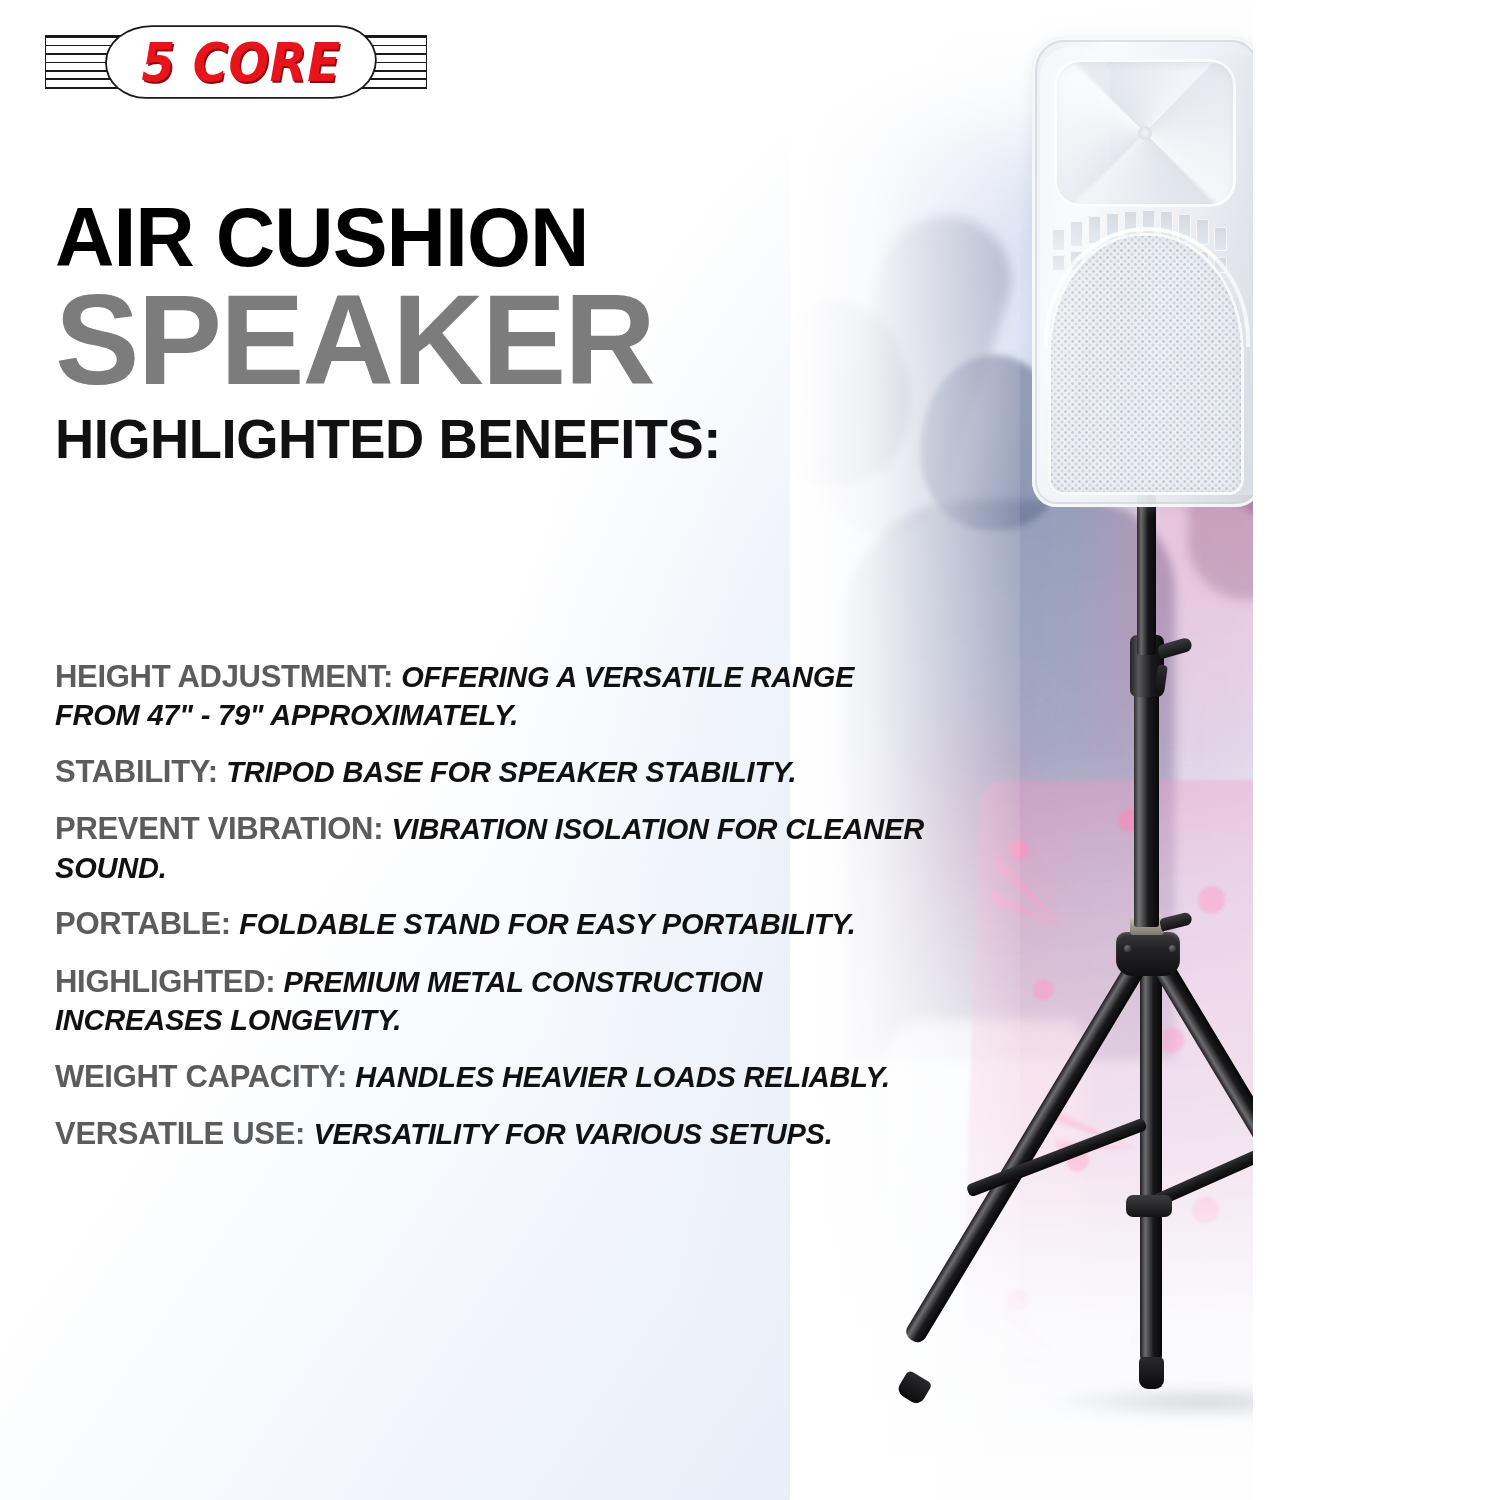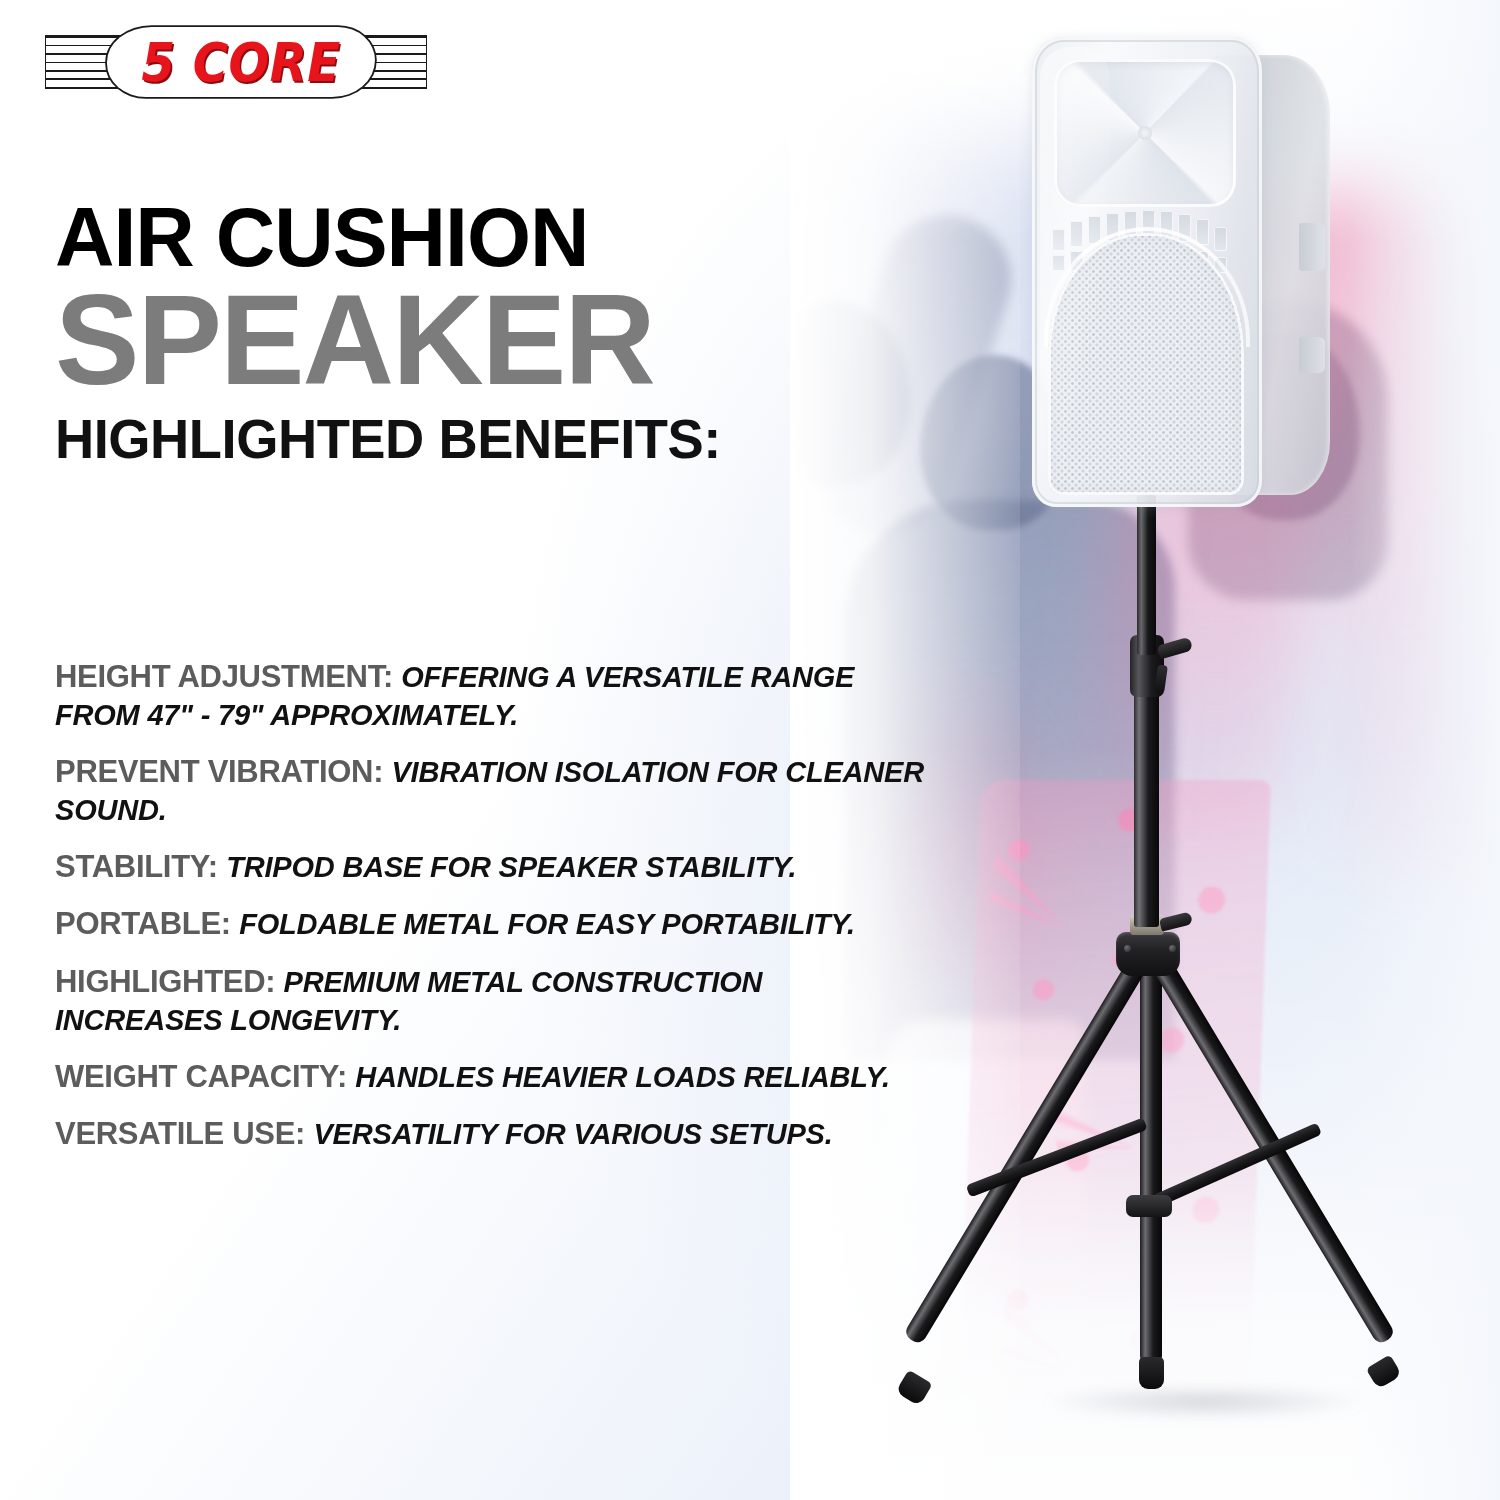--- a/index.html
+++ b/index.html
@@ -7,21 +7,21 @@
   html, body { width:1500px; height:1500px; }
   body {
     font-family: "Liberation Sans", sans-serif;
     background: #ffffff;
     overflow: hidden;
     position: relative;
   }
 
   #poster {
     position: relative;
-    width: 1500px;
+    width: 1253px;
     height: 1500px;
     overflow: hidden;
     background:
       radial-gradient(ellipse 900px 1100px at 1150px 760px, rgba(214,226,244,0.85) 0%, rgba(232,238,248,0.5) 42%, rgba(255,255,255,0) 72%),
       linear-gradient(125deg, #ffffff 0%, #ffffff 40%, #f4f7fc 58%, #e9eef8 78%, #f2f5fb 100%);
   }
 
   
   .bg-scene {
     position:absolute;
@@ -537,27 +537,27 @@
     <div class="h-air">AIR CUSHION</div>
     <div class="h-speaker">SPEAKER</div>
     <div class="h-benefits">HIGHLIGHTED BENEFITS:</div>
   </div>
 
   <div class="benefits">
     <div class="benefit">
       <span class="b-label">HEIGHT ADJUSTMENT: </span><span class="b-desc">OFFERING A VERSATILE RANGE FROM 47" - 79" APPROXIMATELY.</span>
     </div>
     <div class="benefit">
+      <span class="b-label">STABILITY: </span><span class="b-desc">TRIPOD BASE FOR SPEAKER STABILITY.</span>
+    </div>
+    <div class="benefit">
       <span class="b-label">PREVENT VIBRATION: </span><span class="b-desc">VIBRATION ISOLATION FOR CLEANER SOUND.</span>
     </div>
     <div class="benefit">
-      <span class="b-label">STABILITY: </span><span class="b-desc">TRIPOD BASE FOR SPEAKER STABILITY.</span>
-    </div>
-    <div class="benefit">
-      <span class="b-label">PORTABLE: </span><span class="b-desc">FOLDABLE METAL FOR EASY PORTABILITY.</span>
+      <span class="b-label">PORTABLE: </span><span class="b-desc">FOLDABLE STAND FOR EASY PORTABILITY.</span>
     </div>
     <div class="benefit">
       <span class="b-label">HIGHLIGHTED: </span><span class="b-desc">PREMIUM METAL CONSTRUCTION INCREASES LONGEVITY.</span>
     </div>
     <div class="benefit">
       <span class="b-label">WEIGHT CAPACITY: </span><span class="b-desc">HANDLES HEAVIER LOADS RELIABLY.</span>
     </div>
     <div class="benefit">
       <span class="b-label">VERSATILE USE: </span><span class="b-desc">VERSATILITY FOR VARIOUS SETUPS.</span>
     </div>

